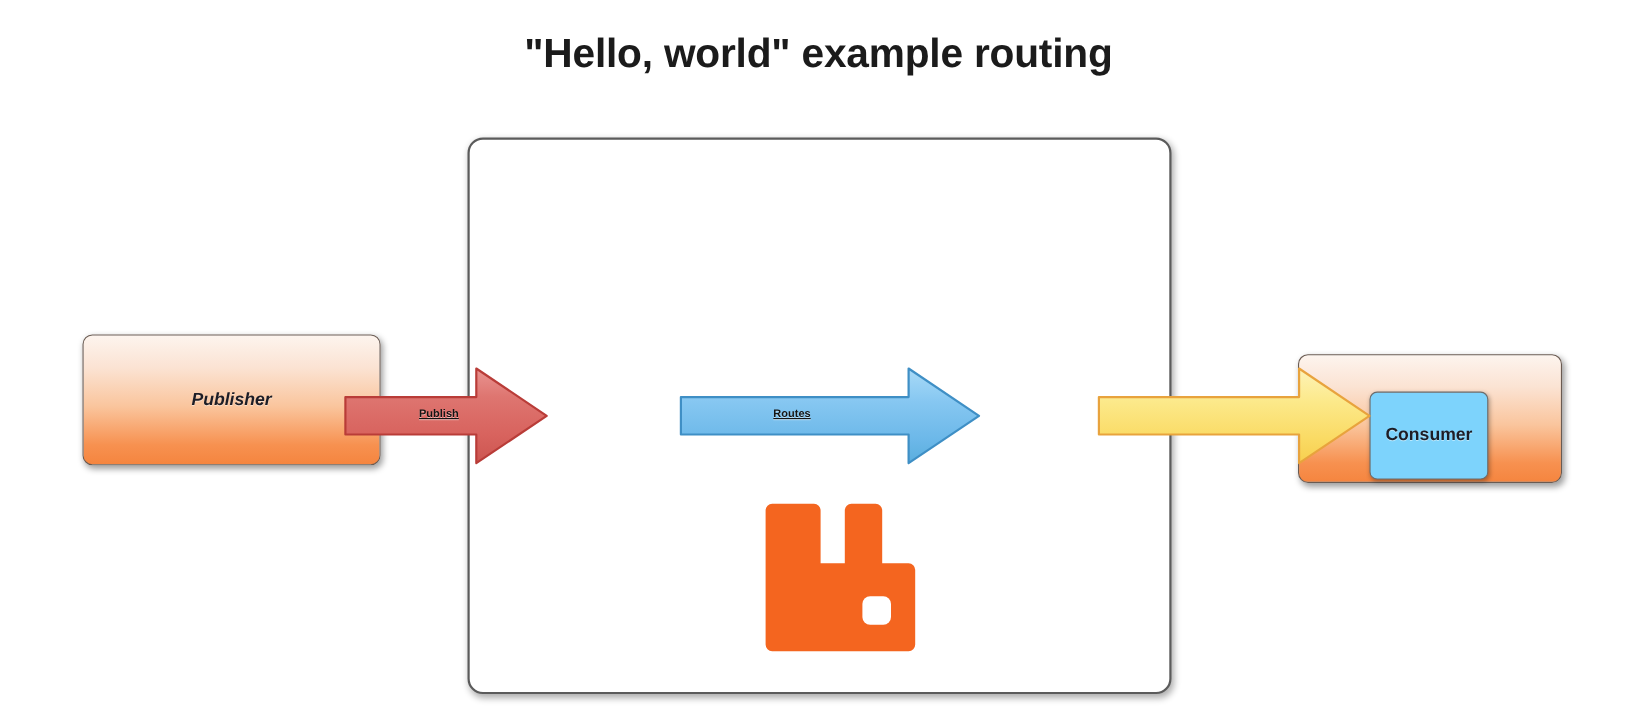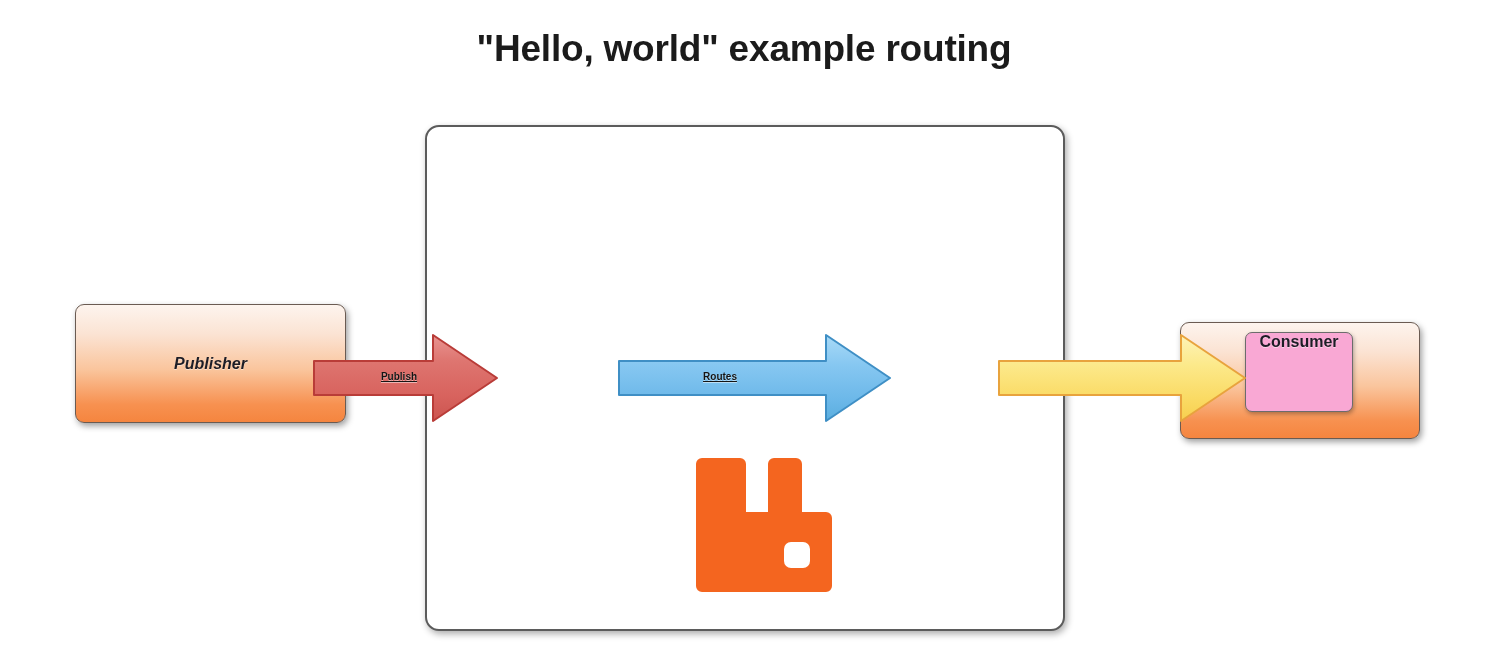--- a/index.html
+++ b/index.html
@@ -81,30 +81,30 @@
   #consumer-outer-box {
     left: 1180px;
     top: 322px;
     width: 240px;
     height: 117px;
   }
 
   #consumer-inner-box {
     position: absolute;
     left: 1245px;
-    top: 332px;
+    top: 356px;
     width: 108px;
     height: 80px;
-    background: #f9a8d4;
+    background: #7dd3fc;
     border: 1.5px solid #6c6c6c;
     border-radius: 7px;
     box-sizing: border-box;
     box-shadow: 1px 2px 4px rgba(0,0,0,0.30);
     display: flex;
-    align-items: flex-start;
+    align-items: center;
     justify-content: center;
     z-index: 6;
   }
 
   
   .circle-node {
     position: absolute;
     border-radius: 50%;
     box-sizing: border-box;
     display: flex;

